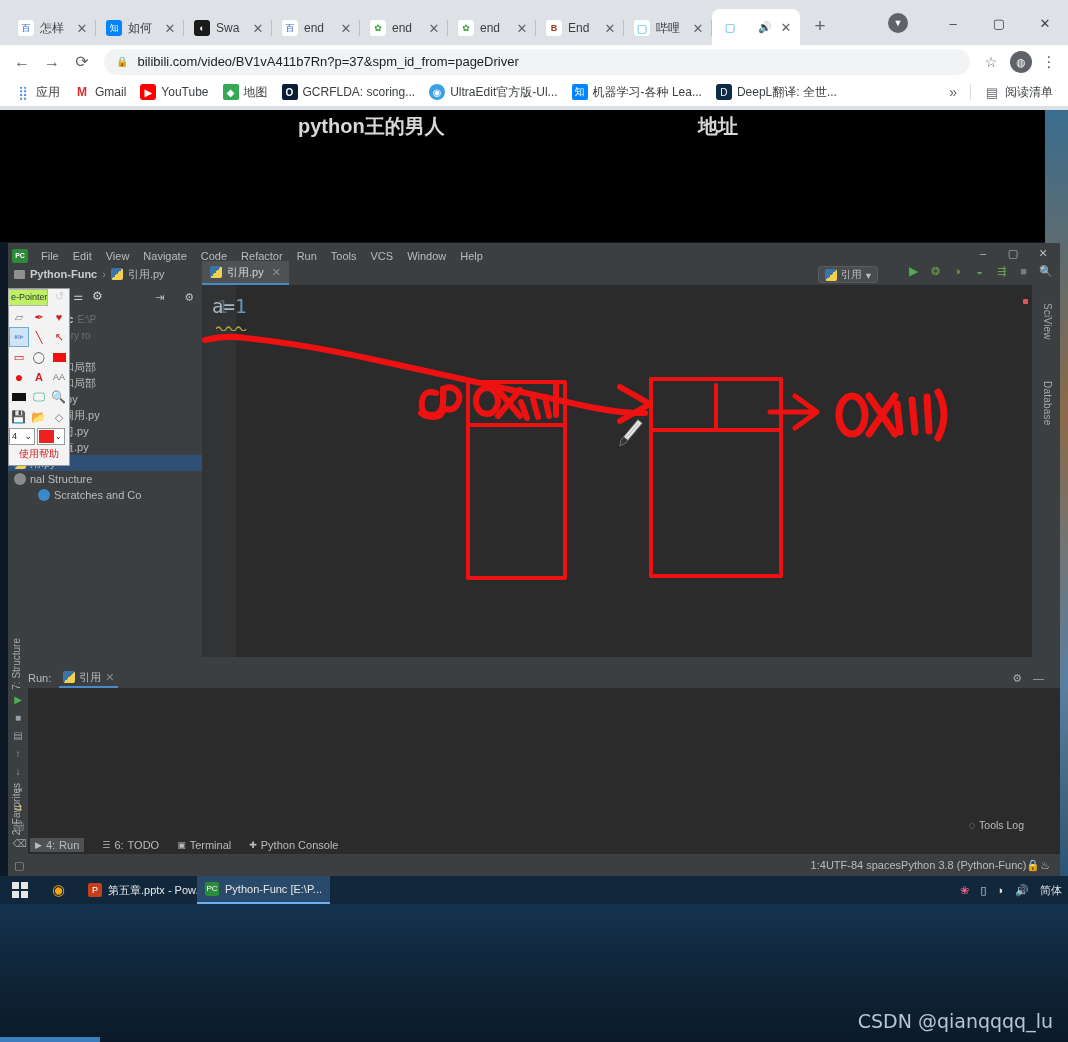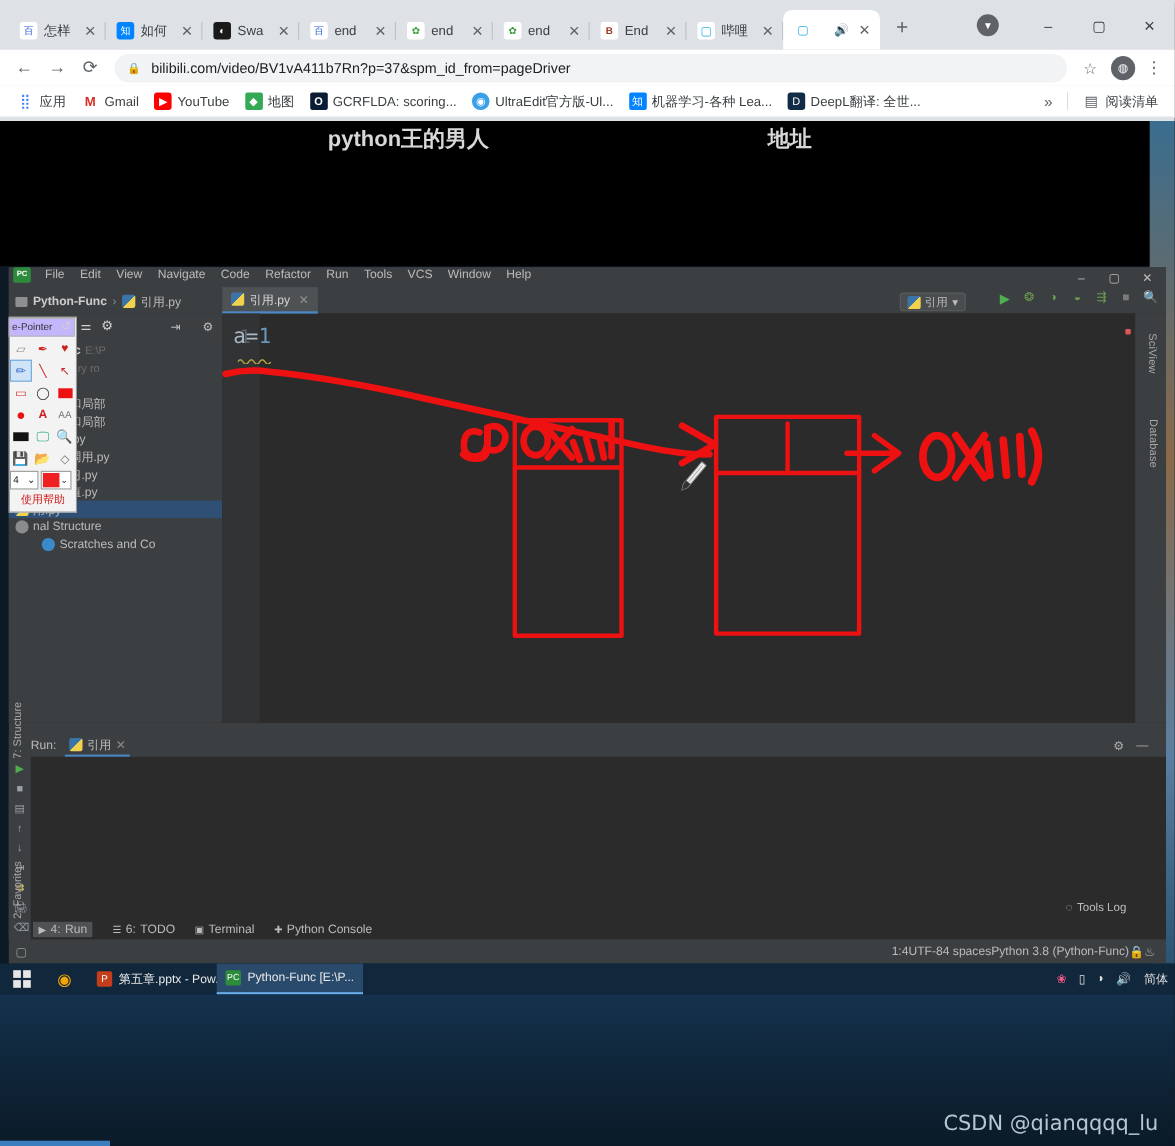--- a/index.html
+++ b/index.html
@@ -54,21 +54,21 @@
   .bmdiv { width:1px; height:16px; background:#dadce0; margin:0 6px; }
 
   
   .video { position:absolute; left:0; top:110px; width:1045px; height:132px; background:#000; }
   .vidtxt1 { position:absolute; left:298px; top:113px; color:#d8d8d8; font-size:20px; font-weight:bold; }
   .vidtxt2 { position:absolute; left:698px; top:113px; color:#d8d8d8; font-size:20px; font-weight:bold; }
 
   
   .pycharm { position:absolute; left:8px; top:243px; width:1052px; height:633px;
      background:#3c3f41; color:#bbbbbb; font-size:11px; }
-  .pc-title { height:20px; display:flex; align-items:flex-start; padding-left:4px; gap:0;
+  .pc-title { height:20px; display:flex; align-items:flex-end; padding-left:4px; gap:0;
      background:#3c3f41; position:relative; }
   .pc-logo { width:16px; height:14px; background:#2d8c3c; border-radius:2px; margin-right:6px;
      font-size:7px; color:#fff; text-align:center; line-height:14px; font-weight:bold; }
   .menu-item { padding:1px 7px; font-size:11px; color:#bbbbbb; }
   .pc-wtitle { position:absolute; left:386px; top:3px; font-size:10.5px; color:#9a9a9a; white-space:nowrap; }
   .pc-wbtns { position:absolute; right:2px; top:0; display:flex; }
   .pc-wbtns span { width:30px; height:20px; text-align:center; line-height:20px; color:#bbb; font-size:11px; }
 
   .pc-crumbs { height:22px; display:flex; align-items:center; padding-left:6px; gap:5px;
      background:#3c3f41; position:relative; font-size:11px; }
@@ -141,22 +141,22 @@
   .bt.active { background:#4e5254; padding:1px 5px; }
   .pc-status { position:absolute; left:0; bottom:0; width:1052px; height:22px;
      display:flex; align-items:center; font-size:11px; color:#bbbbbb; }
   .st-r { position:absolute; right:10px; display:flex; align-items:flex-start; }
   .evlog { position:absolute; right:36px; top:-17px; font-size:10.5px; color:#bbb;
      display:flex; align-items:center; gap:4px; }
 
   
   .palette { position:absolute; left:8px; top:288px; width:62px; height:178px;
      background:#f3f3f3; border:1px solid #9a9a9a; }
-  .pal-title { position:absolute; left:8px; top:289px; width:60px; height:17px;
-     background:#c4b5fd; border:1px solid #b5b5b5; font-size:9px; color:#333;
+  .pal-title { position:absolute; left:8px; top:289px; width:40px; height:17px;
+     background:#bef264; border:1px solid #b5b5b5; font-size:9px; color:#333;
      line-height:15px; padding-left:2px; overflow:hidden; white-space:nowrap; }
   .pal-grid { position:absolute; left:9px; top:307px; width:60px;
      display:grid; grid-template-columns:repeat(3,20px); grid-auto-rows:20px; }
   .pcell { width:20px; height:20px; display:flex; align-items:center; justify-content:center;
      font-size:11px; color:#333; }
   .pcell.sel { background:#cfe4f7; border:1px solid #6ea8dc; }
   .pal-bottom { position:absolute; left:9px; top:425px; width:60px; height:22px;
      display:flex; align-items:center; gap:2px; }
   .numsel { width:26px; height:17px; background:#fff; border:1px solid #999; font-size:9px;
      display:flex; align-items:center; justify-content:space-between; padding:0 2px; color:#222; }

